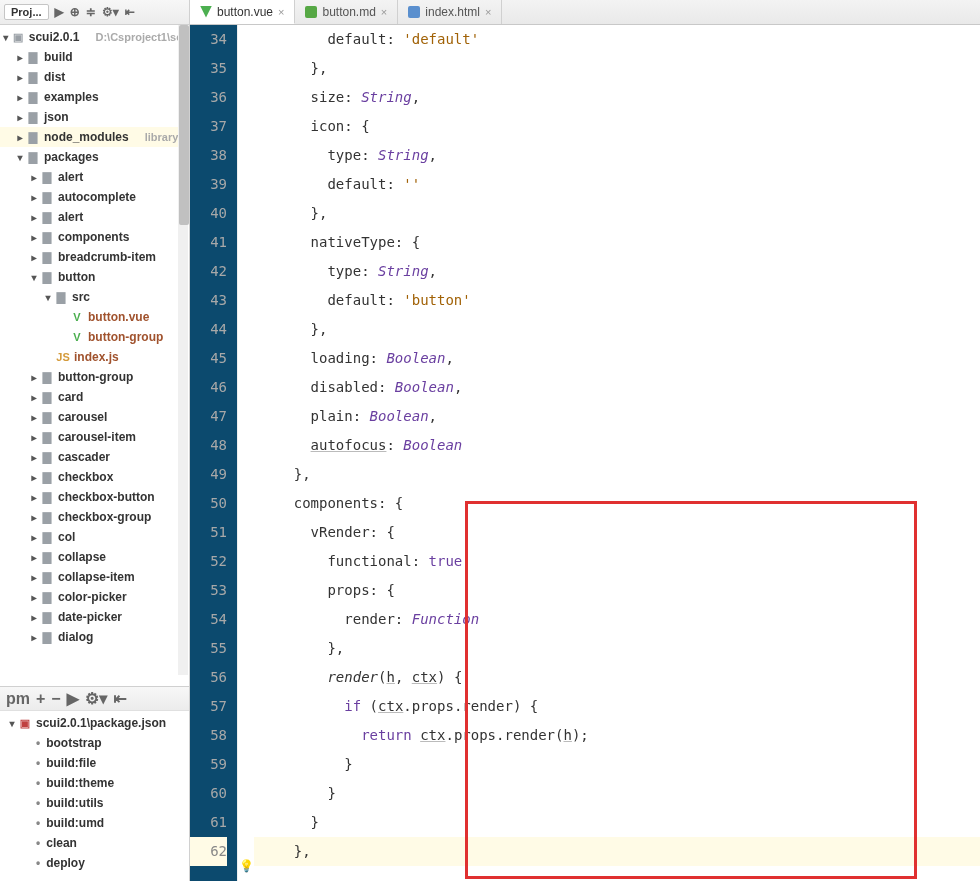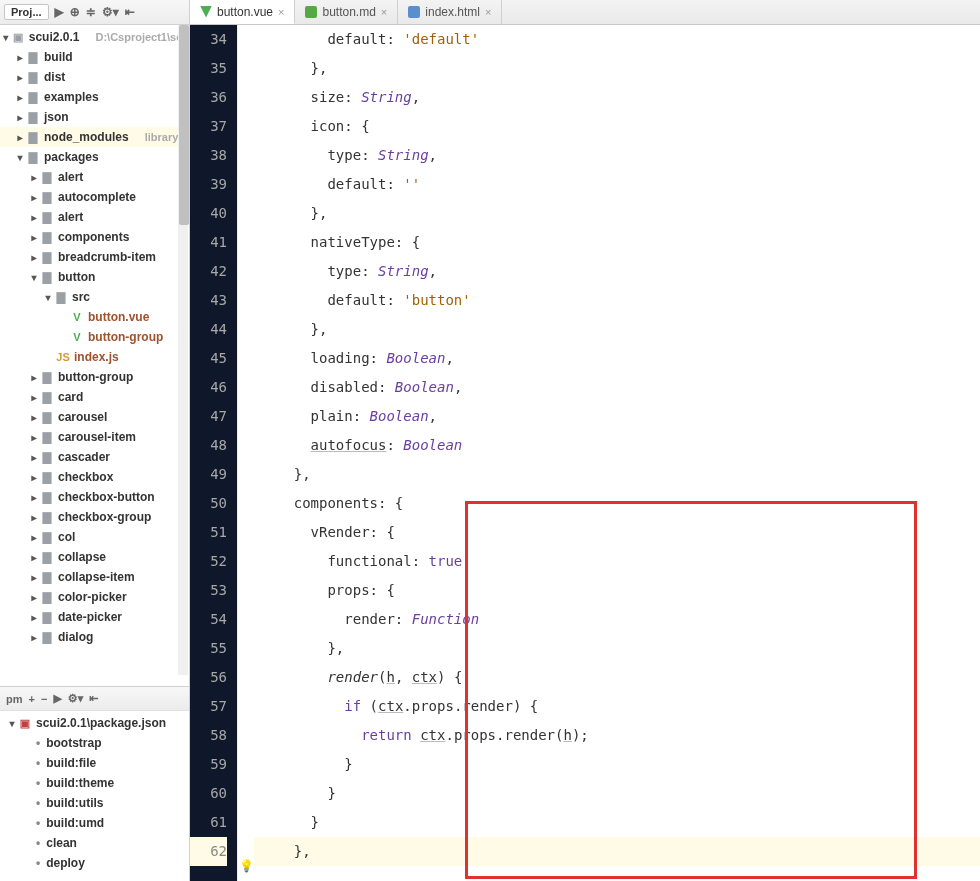--- a/index.html
+++ b/index.html
@@ -14,38 +14,38 @@
 .arrow { width:12px; text-align:center; color:#555; font-size:10px; }
 .folder-ic, .file-ic { width:14px; height:14px; margin-right:4px; display:inline-flex; align-items:center; justify-content:center; font-size:11px; }
 .folder-ic { color:#9aa0a6; }
 .file-ic.vue { color:#4caf50; }
 .file-ic.js { color:#d49a3a; }
 .file-ic.npm { color:#c04040; }
 .label { color:#333;text-align:right; }
 .label.brown { color:#a0522d; }
 .path-hint { color:#aaa; font-size:11px; margin-left:16px; }
 .npm-panel { border-top:1px solid #d0d0d0; height:195px; display:flex; flex-direction:column; }
-.npm-toolbar { height:24px; background:linear-gradient(#f7f7f7,#ececec); border-bottom:1px solid #e0e0e0; display:flex; align-items:center; gap:6px; padding:0 6px; color:#666; font-size:11px;}
+.npm-toolbar { height:24px; background:linear-gradient(#f7f7f7,#ececec); border-bottom:1px solid #e0e0e0; display:flex; align-items:center; gap:6px; padding:0 6px; color:#666; font-size:16px;}
 .npm-toolbar .icon { cursor:pointer; }
 .npm-tree { flex:1; overflow:auto; padding-top:2px; }
 .npm-row { display:flex; align-items:center; height:20px; padding-left:6px; cursor:pointer; }
 .npm-row .arrow { width:12px; }
 .script-item { padding-left:36px; height:20px; display:flex; align-items:center; color:#333; }
 .script-item::before { content:"•"; color:#888; margin-right:6px; }
 .right-col { flex:1; display:flex; flex-direction:column; }
 .tabs { height:25px; background:linear-gradient(#f3f3f3,#e9e9e9); border-bottom:1px solid #c8c8c8; display:flex; align-items:stretch; }
 .tab { display:flex; align-items:center; gap:5px; padding:0 10px; border-right:1px solid #d0d0d0; font-size:12px; color:#555; cursor:pointer; }
 .tab.active { background:#fff; border-bottom:1px solid #fff; color:#333; }
 .tab-icon { width:12px; height:12px; display:inline-block; }
 .tab-icon.vue { background:#4caf50; clip-path: polygon(50% 100%, 0 0, 100% 0); }
 .tab-icon.md { background:#56a845; border-radius:2px; }
 .tab-icon.html { background:#5a8fce; border-radius:2px; }
 .tab-close { color:#999; font-size:11px; }
 .editor { flex:1; display:flex; overflow:hidden; font-family: Consolas, monospace; font-size:14px; line-height:29px; position:relative; }
-.gutter { width:48px; background:#0f172a; color:#a8a8a8; text-align:right; padding-right:10px; border-right:1px solid #eee; user-select:none; }
+.gutter { width:48px; background:#0c4a6e; color:#a8a8a8; text-align:right; padding-right:10px; border-right:1px solid #eee; user-select:none; }
 .gutter .ln { height:29px; }
 .gutter .ln.hl { background:#fffbe6; color:#888; }
 .fold-col { width:16px; background:#fff; position:relative; }
 .fold-col .bulb { position:absolute; left:1px; font-size:12px; color:#d2a500; }
 .code { flex:1; position:relative; background:#fff; overflow:hidden; }
 .code-line { height:29px; padding-left:6px; white-space:pre; }
 .code-line.hl { background:#fffbe6; }
 .kw { color:#6a3fa0; }
 .str { color:#a16207; }
 .typ { color:#6a3fa0; font-style:italic; }

